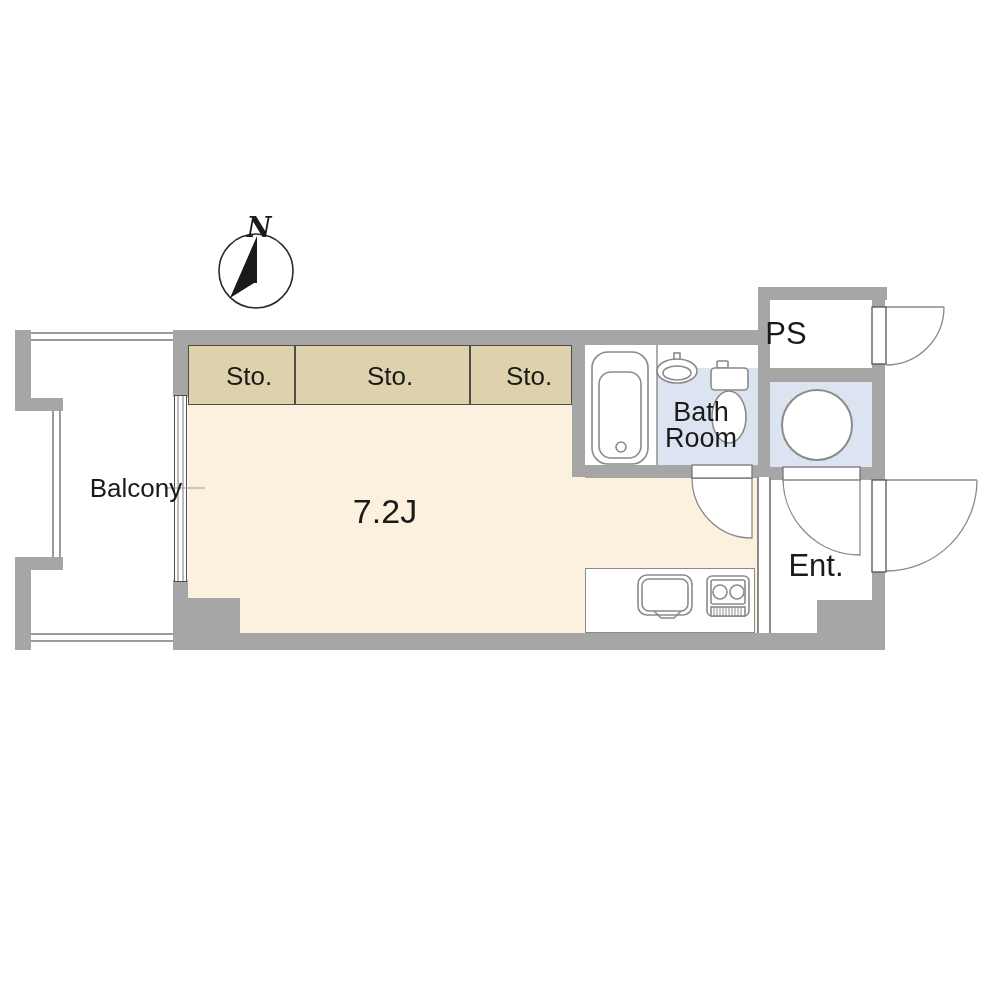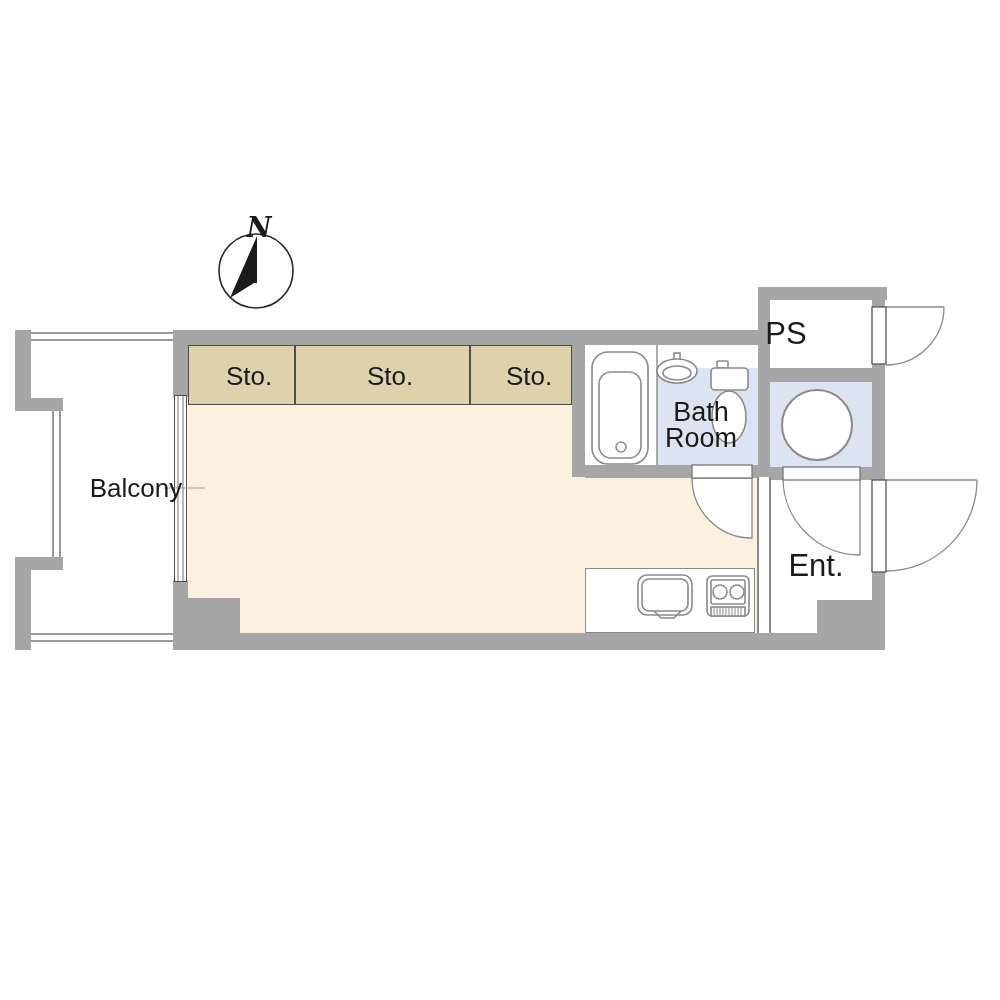--- a/index.html
+++ b/index.html
@@ -146,20 +146,21 @@
       <path d="M257 236 L230 298 L254 283 L257 283 Z" fill="#1a1a1a"></path>
     </g>
   </svg>
 
   <div class="label lbl-north" style="left:259px;top:227px;">N</div>
   <div class="label lbl-balcony" style="left:116px;top:488px;">Balcony</div>
   <div class="label lbl-sto" style="left:241px;top:376px;">Sto.</div>
   <div class="label lbl-sto" style="left:382px;top:376px;">Sto.</div>
   <div class="label lbl-sto" style="left:521px;top:376px;">Sto.</div>
   <div class="label lbl-main" style="left:385px;top:511px;">
+    <div>7.2J</div>
   </div>
   <div class="label lbl-bath" style="left:701px;top:425px;">
     <div>Bath</div>
     <div>Room</div>
   </div>
   <div class="label lbl-ps" style="left:786px;top:334px;">PS</div>
   <div class="label lbl-ent" style="left:816px;top:566px;text-align:right;">Ent.</div>
 
 </div>
 

